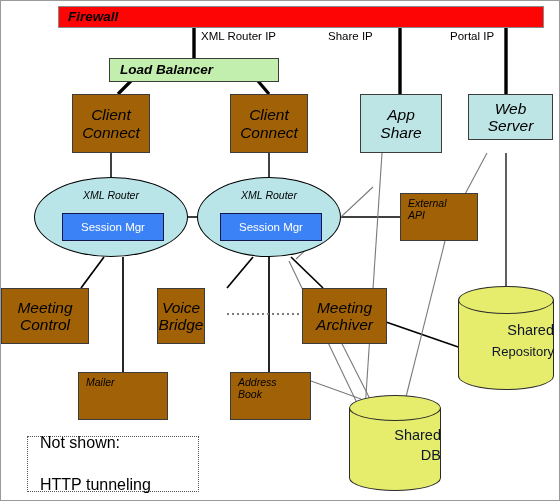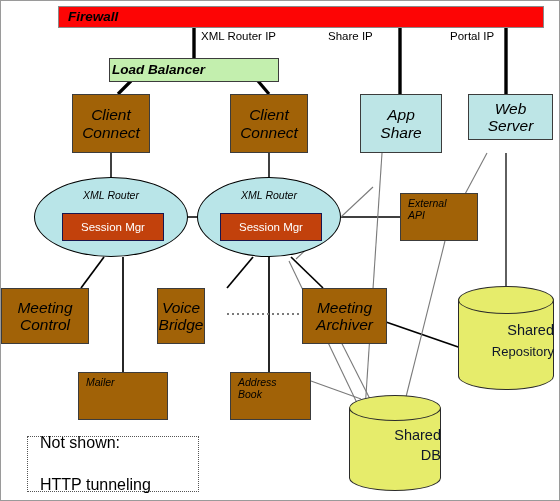--- a/index.html
+++ b/index.html
@@ -45,21 +45,21 @@
     font-weight: bold;
     font-size: 13.5px;
     justify-content: flex-start;
     padding-left: 9px;
   }
   .loadbalancer {
     background: #c3efae;
     font-weight: bold;
     font-size: 13.5px;
     justify-content: flex-start;
-    padding-left: 2px;
+    padding-left: 10px;
   }
   .teal {
     background: #a16207;
   }
   .paleteal {
     background: #bde5e6;
   }
   .bignode {
     font-size: 15.5px;
   }
@@ -82,21 +82,21 @@
     position: absolute;
     left: 0; right: 0;
     top: 12px;
     text-align: center;
     font-size: 10.5px;
     font-style: italic;
     color: #000;
   }
   .sessionmgr {
     position: absolute;
-    background: #c2410c;
+    background: #3b82f6;
     border: 1.4px solid #16164f;
     color: #ffffff;
     font-size: 11.5px;
     display: flex;
     align-items: center;
     justify-content: center;
   }
   
   .cylinder {
     position: absolute;

